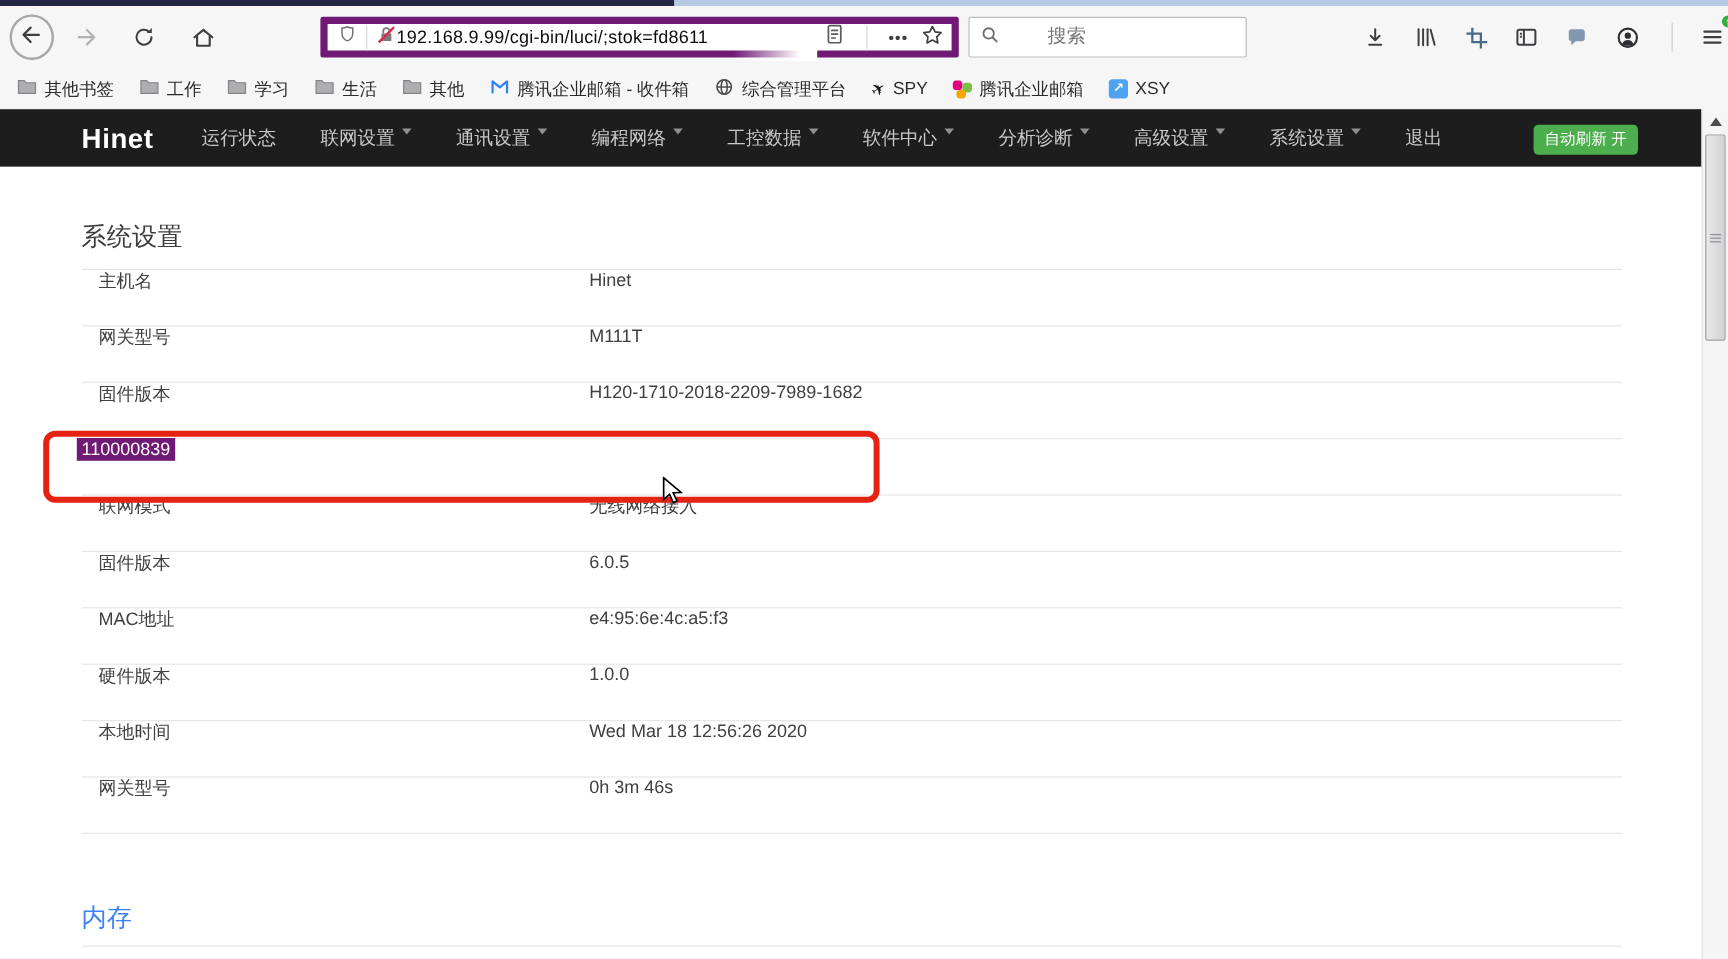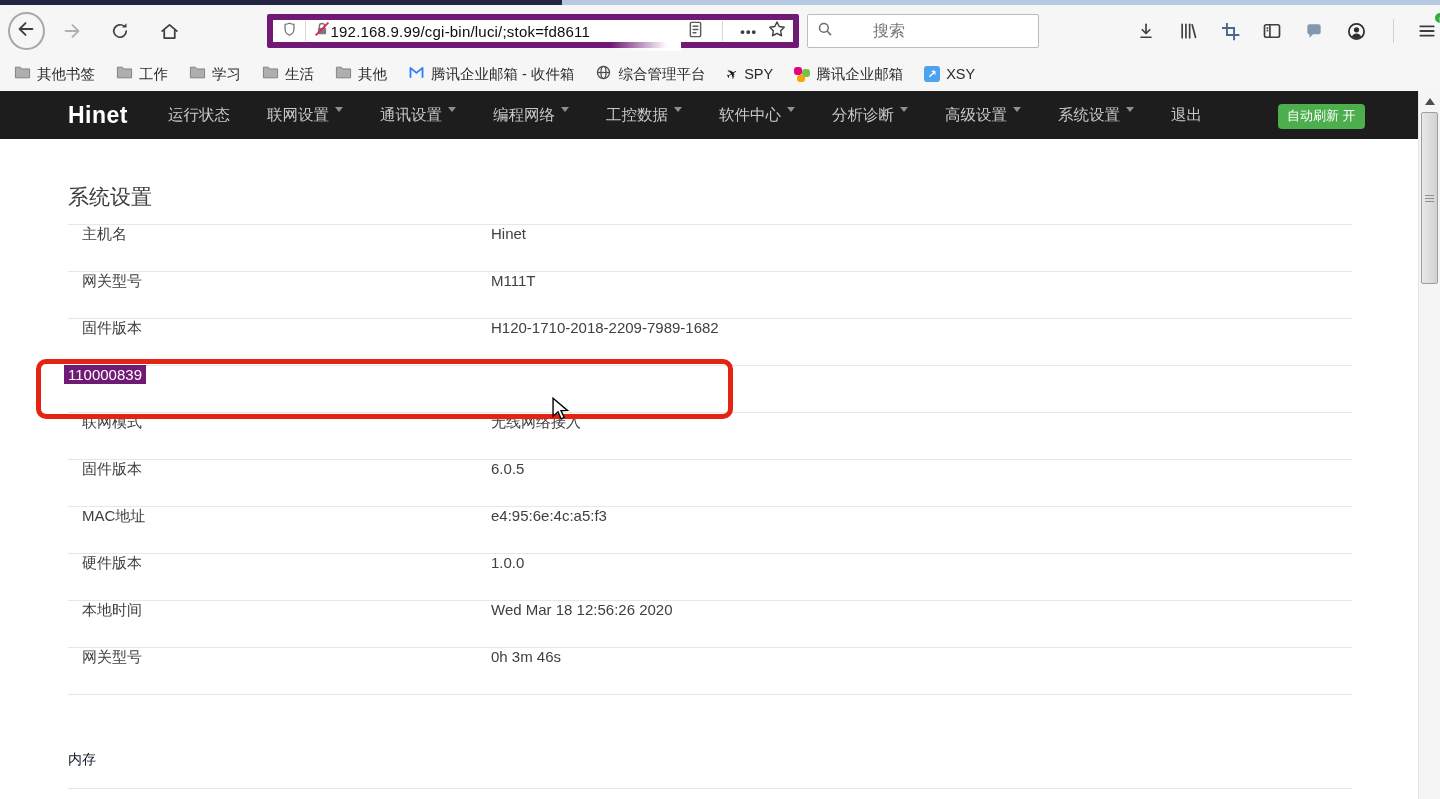--- a/index.html
+++ b/index.html
@@ -69,21 +69,21 @@
                   font-weight:normal; padding:3px 9px 4px; border-radius:4px; white-space:nowrap; }
 
   
   .content { position:absolute; left:0; top:139px; width:1418px; height:660px; background:#fff; }
   .page-title { position:absolute; left:68px; top:44px; font-size:21px; color:#3c3c3c; }
   .info-table { position:absolute; left:68px; top:85px; width:1284px; border-bottom:1px solid #e7e7e7; }
   .row { display:flex; align-items:flex-start; height:47px; border-top:1px solid #e7e7e7; font-size:15px; color:#404040; }
   .cell-label { width:423px; padding-left:14px; }
   .cell-value { flex:1; }
   .selected { background:#701a75; color:#fff; padding:1px 4px; margin-left:-4px; }
-  .memory-title { position:absolute; left:68px; top:612px; font-size:14px; color:#0f172a; }
+  .memory-title { position:absolute; left:68px; top:612px; font-size:21px; color:#3b82f6; }
   .memory-line { position:absolute; left:68px; top:649px; width:1284px; height:1px; background:#e7e7e7; }
 
   
   .annotation { position:absolute; left:36px; top:359px; width:697px; height:60px;
                 border:5px solid #e42313; border-radius:10px; pointer-events:none; z-index:30; }
 
   
   .cursor { position:absolute; left:551px; top:397px; z-index:40; pointer-events:none; }
 
   

